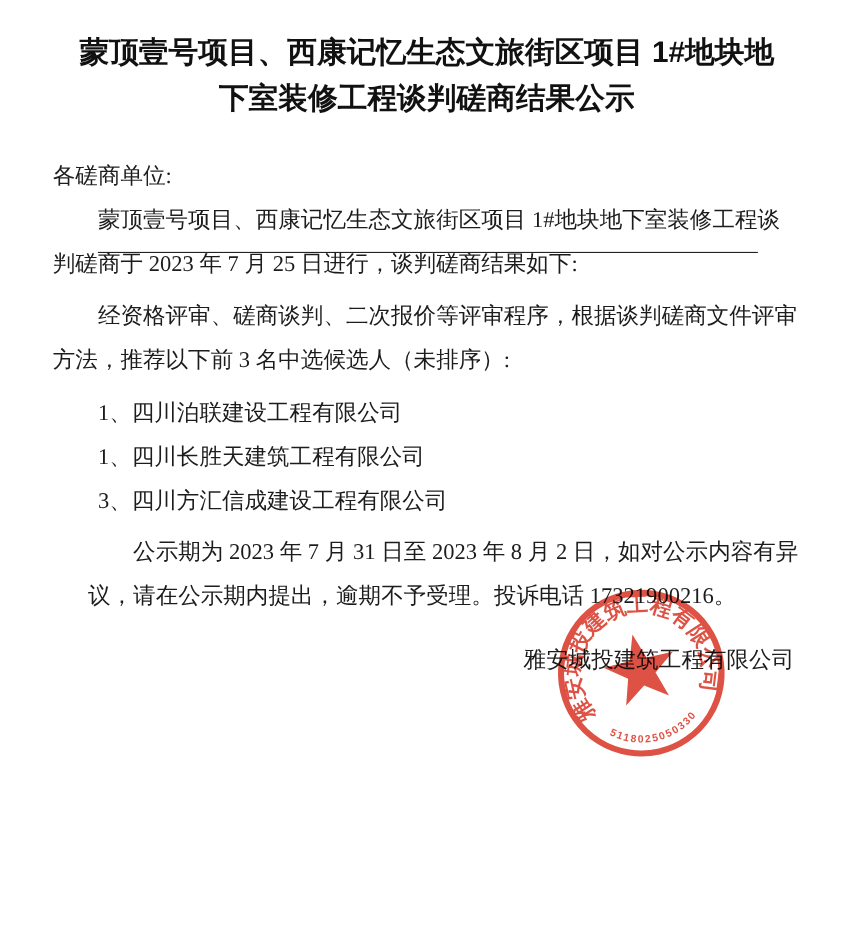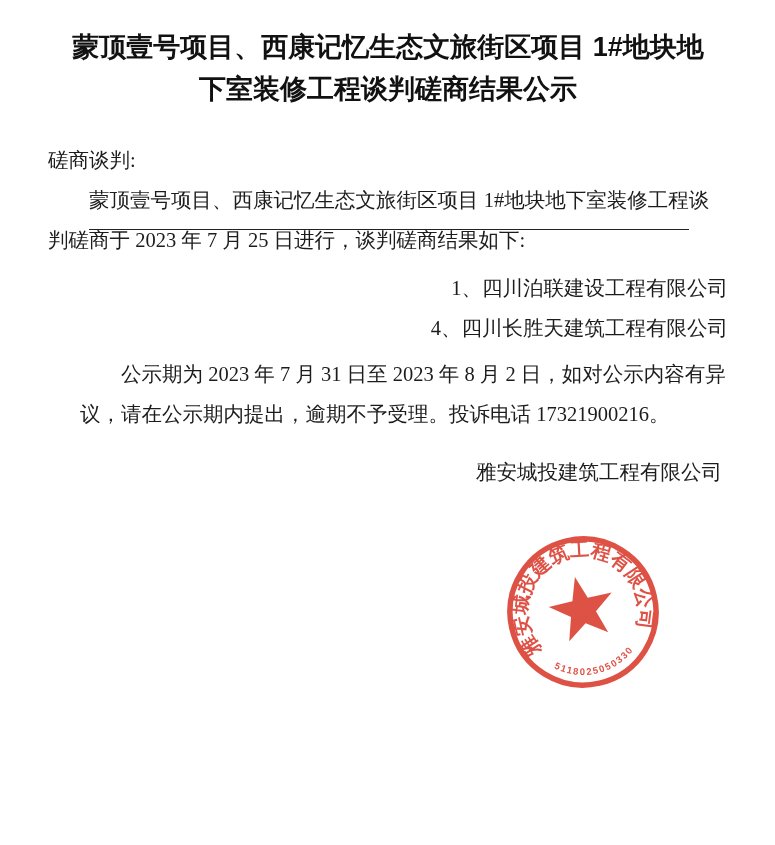--- a/index.html
+++ b/index.html
@@ -34,21 +34,21 @@
   .para { margin: 0; text-indent: 2em; }
   .para.review  { margin-top: 8px; }
   .para.notice  { margin-top: 6px; margin-left: 32px; }
 
   .project-underline {
     border-bottom: 1.5px solid #222222;
     padding-bottom: 18px;
   }
 
   .candidates { margin-top: 8px; }
-  .candidates p { margin: 0; text-indent: 2em; text-align: right; }
+  .candidates p { margin: 0; text-indent: 2em; }
 
   .signature {
     margin-top: 18px;
     text-align: right;
     padding-right: 6px;
   }
   .signature p { margin: 0; }
 
   .stamp {
     position: absolute;
@@ -73,28 +73,30 @@
 </head>
 <body>
 
 <div class="page">
   <div class="content">
 
     <h1 class="doc-title">蒙顶壹号项目、西康记忆生态文旅街区项目 1#地块地下室装修工程谈判磋商结果公示</h1>
 
     <div class="body-text">
 
-      <p class="salutation">磋商谈判:</p>
+      <p class="salutation">各磋商单位:</p>
 
       <p class="para intro"><span class="project-underline">蒙顶壹号项目、西康记忆生态文旅街区项目 1#地块地下室装修工程</span><span>谈判磋商于 2023 年 7 月 25 日进行，谈判磋商结果如下:</span></p>
 
+      <p class="para review">经资格评审、磋商谈判、二次报价等评审程序，根据谈判磋商文件评审方法，推荐以下前 3 名中选候选人（未排序）:</p>
 
       <div class="candidates">
         <p>1、四川泊联建设工程有限公司</p>
-        <p>4、四川长胜天建筑工程有限公司</p>
+        <p>1、四川长胜天建筑工程有限公司</p>
+        <p>3、四川方汇信成建设工程有限公司</p>
       </div>
 
       <p class="para notice">公示期为 2023 年 7 月 31 日至 2023 年 8 月 2 日，如对公示内容有异议，请在公示期内提出，逾期不予受理。投诉电话 17321900216。</p>
 
       <div class="signature">
         <p>雅安城投建筑工程有限公司</p>
       </div>
 
     </div>
   </div>

